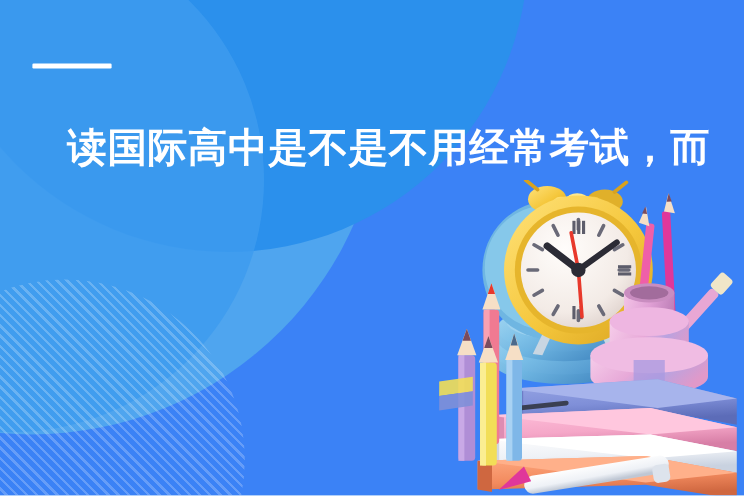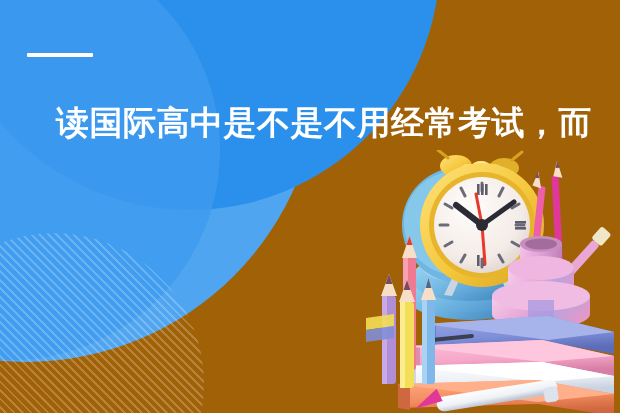--- a/index.html
+++ b/index.html
@@ -5,21 +5,21 @@
   html, body {
     margin: 0;
     padding: 0;
     background: #ffffff;
   }
   #banner {
     position: relative;
     width: 620px;
     height: 413px;
     overflow: hidden;
-    background: #a16207;
+    background: #3b82f6;
     font-family: "Liberation Sans", "DejaVu Sans", sans-serif;
   }
 
   
   .bg-layer {
     position: absolute;
     inset: 0;
     overflow: hidden;
   }
   

